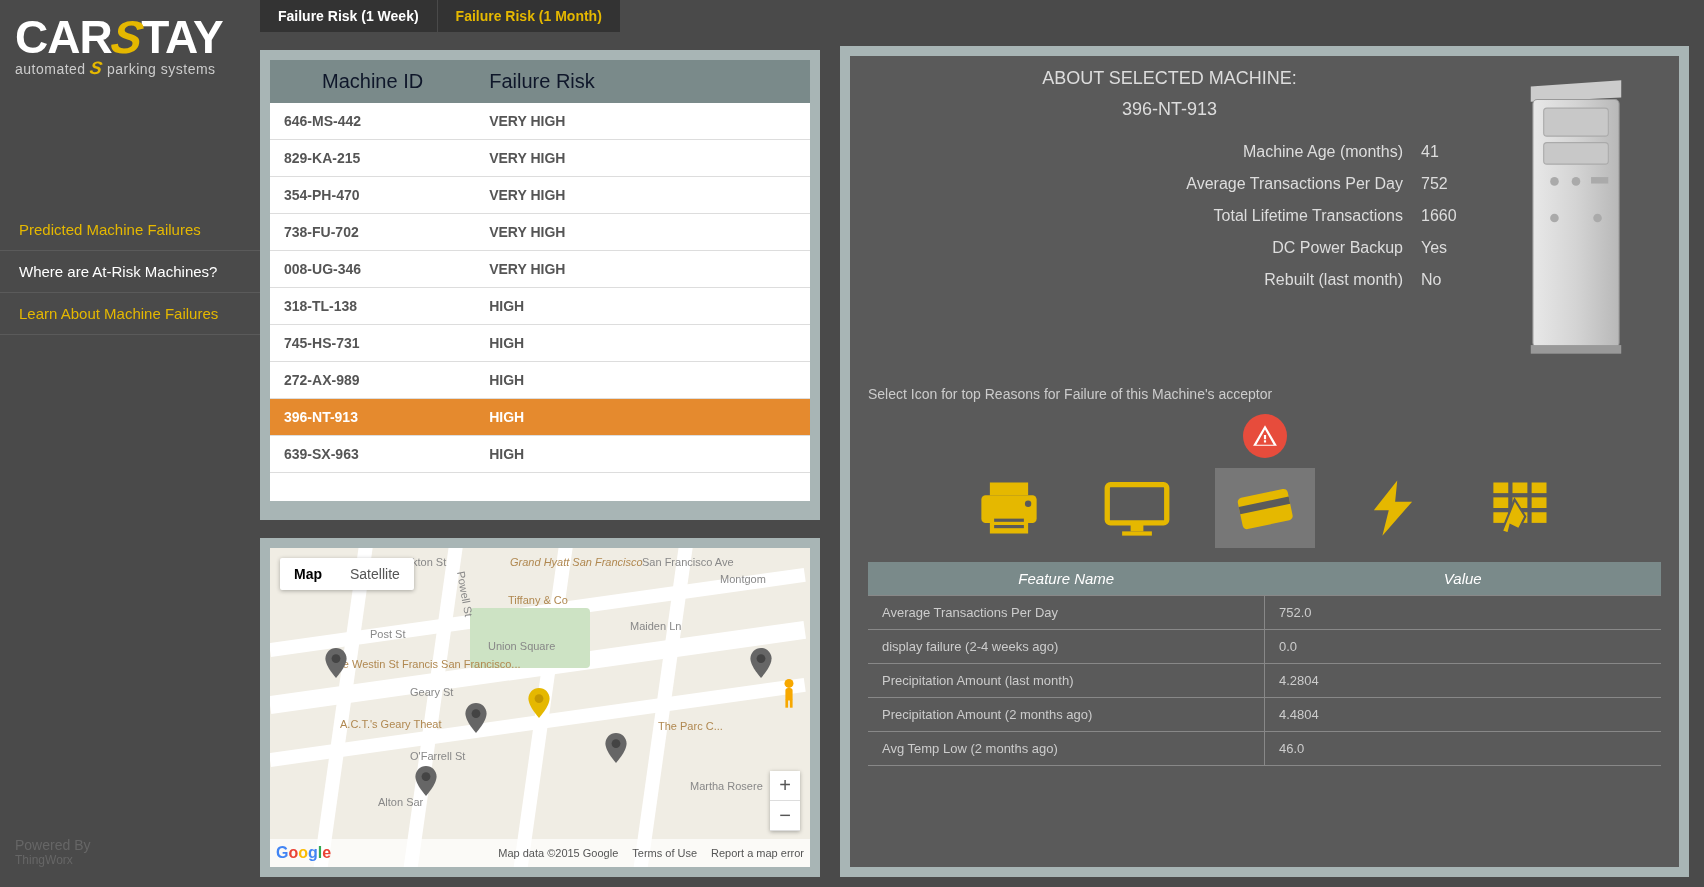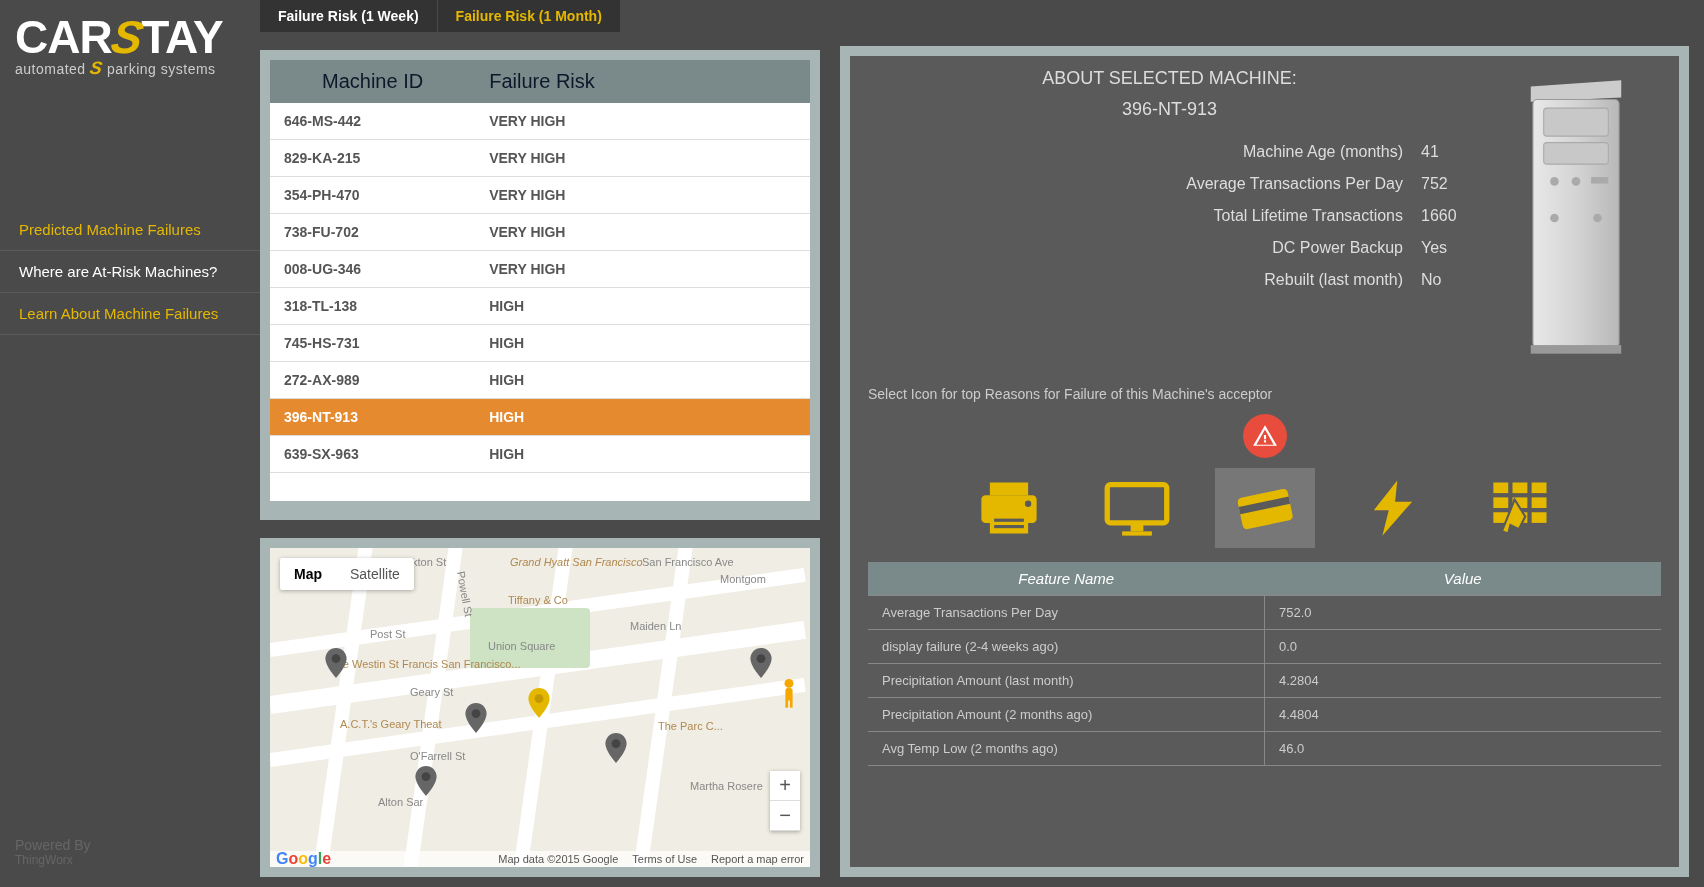--- a/index.html
+++ b/index.html
@@ -40,21 +40,21 @@
 .scrollbar-track { width: 14px; }
 
 
 .map-panel { background: #a8b5b5; padding: 10px; margin-top: 18px; flex: 1; position: relative; }
 .map { width: 100%; height: 100%; background: #f0ede4; position: relative; overflow: hidden; }
 .map-type { position: absolute; top: 10px; left: 10px; background: #fff; border-radius: 2px; box-shadow: 0 1px 4px rgba(0,0,0,.3); display: flex; z-index: 5; }
 .map-type span { padding: 8px 14px; font-size: 14px; color: #555; cursor: pointer; }
 .map-type span.active { font-weight: bold; color: #000; }
 .map-zoom { position: absolute; right: 10px; bottom: 36px; background: #fff; width: 30px; box-shadow: 0 1px 4px rgba(0,0,0,.3); z-index: 5; }
 .map-zoom div { height: 30px; display: flex; align-items: center; justify-content: center; font-size: 20px; color: #555; border-bottom: 1px solid #ddd; cursor: pointer; }
-.map-attrib { position: absolute; bottom: 0; left: 0; right: 0; height: 16px; background: rgba(255,255,255,.7); display: flex; align-items: center; font-size: 11px; color: #555; padding: 0 6px; justify-content: space-between; }
+.map-attrib { position: absolute; bottom: 0; left: 0; right: 0; height: 28px; background: rgba(255,255,255,.7); display: flex; align-items: center; font-size: 11px; color: #555; padding: 0 6px; justify-content: space-between; }
 .map-pin { position: absolute; width: 22px; height: 30px; }
 .map-pin svg { width: 100%; height: 100%; }
 .map-pegman { position: absolute; width: 18px; height: 30px; }
 .map-bg { position: absolute; inset: 0; }
 .map-road { position: absolute; background: #fff; }
 .map-label { position: absolute; font-size: 11px; color: #888; white-space: nowrap; }
 .map-label.poi { color: #b08850; }
 .google-logo { font-size: 16px; font-weight: bold; }
 .google-logo .g1{color:#4285F4}.google-logo .g2{color:#EA4335}.google-logo .g3{color:#FBBC05}.google-logo .g4{color:#4285F4}.google-logo .g5{color:#34A853}.google-logo .g6{color:#EA4335}
 

